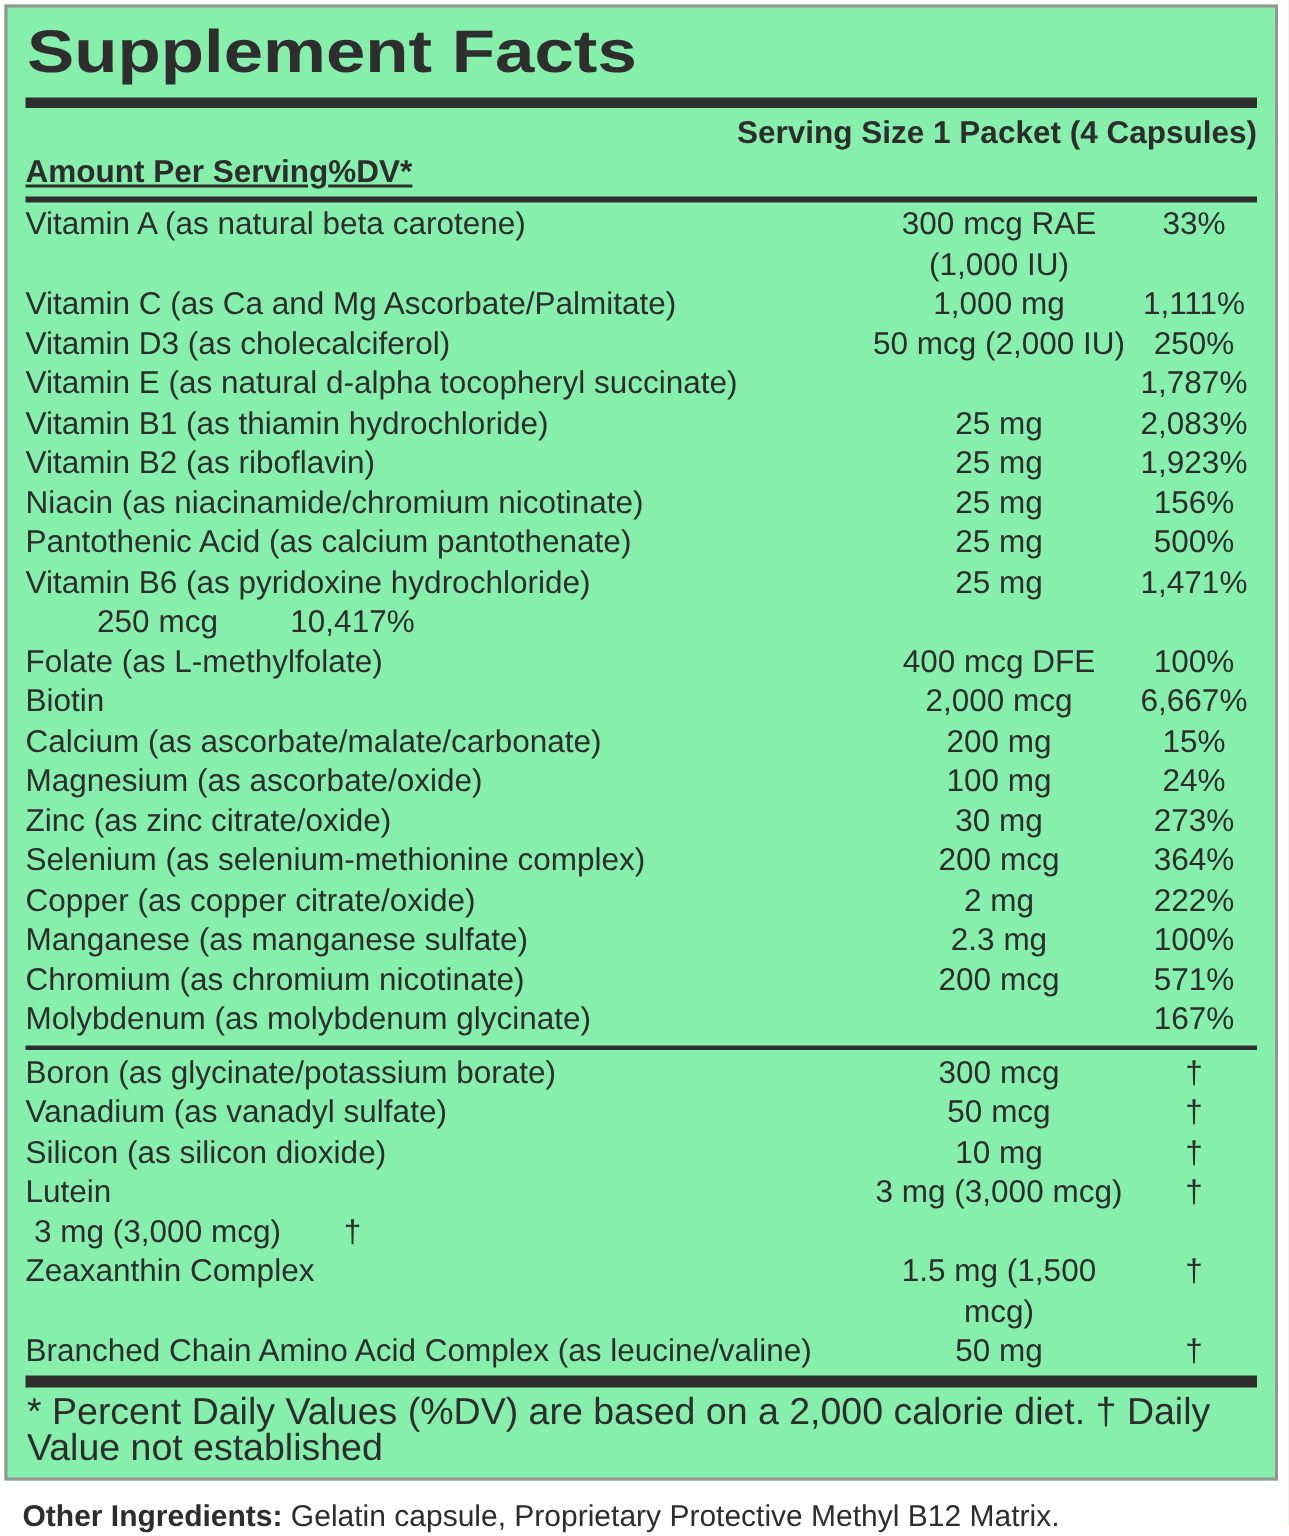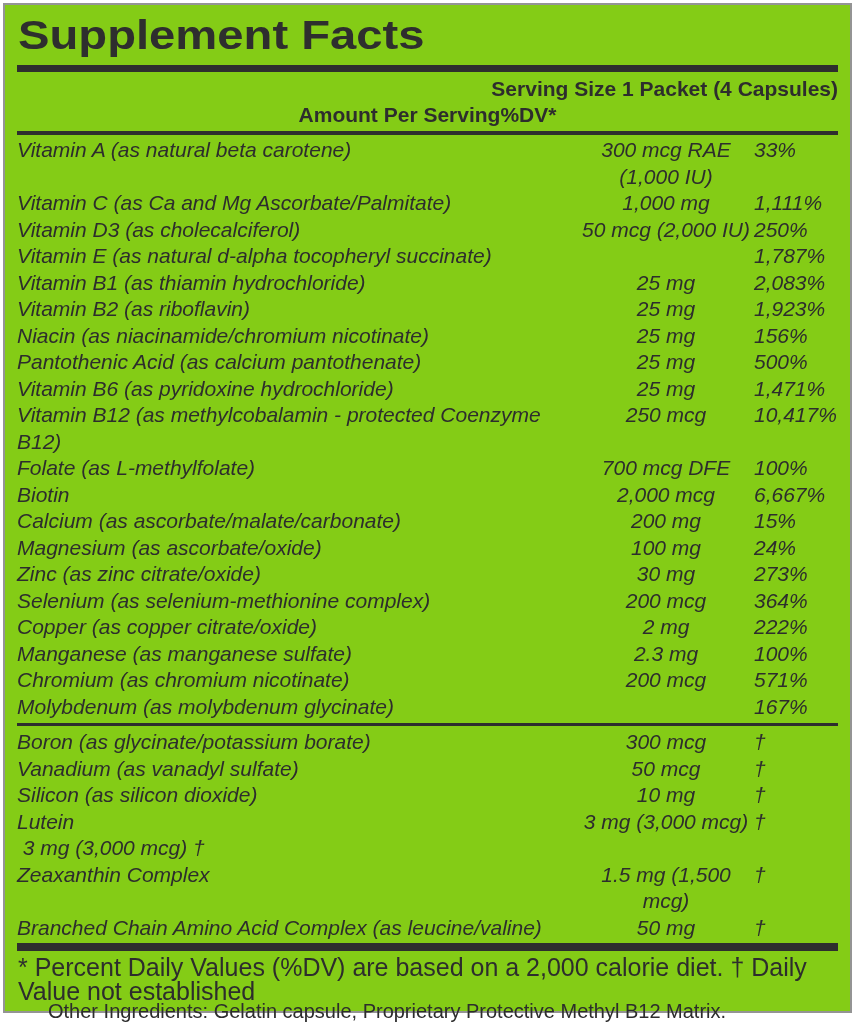--- a/index.html
+++ b/index.html
@@ -17,21 +17,21 @@
     position: relative;
     overflow: hidden;
   }
   .label-box {
     position: absolute;
     left: 3px;
     top: 3px;
     width: 849px;
     box-sizing: border-box;
     border: 2px solid #949494;
-    background: #84cc16;
+    background: #86efac;
     padding: 7px 12px 7px 12px;
   }
   .title {
     font-size: 40px;
     font-weight: bold;
     line-height: 46px;
     letter-spacing: 0px;
     transform: scaleX(1.18);
     transform-origin: left center;
     white-space: nowrap;
@@ -48,59 +48,60 @@
   .bar.foot-bar    { height: 8px; margin-top: 2px; }
   .serving-line {
     margin-top: 4px;
     font-size: 21px;
     font-weight: bold;
     line-height: 26px;
     text-align: right;
   }
   .col-header {
     display: flex;
-    justify-content: center;
+    justify-content: flex-start;
     font-size: 21px;
     font-weight: bold;
     line-height: 26px;
-  }
-  .rows { margin-top: 2px; font-style: italic; }
+    text-decoration: underline;
+  }
+  .rows { margin-top: 2px; }
   .row {
     display: flex;
     align-items: flex-start;
     font-size: 21px;
     line-height: 26.5px;
   }
   .cell.name {
     flex: 1 1 auto;
     padding-right: 16px;
     text-align: left;
   }
   .cell.amount {
     flex: 0 0 176px;
     text-align: center;
   }
   .cell.dv {
     flex: 0 0 84px;
-    text-align: left;
+    text-align: center;
   }
   .footnote {
     font-size: 25px;
     line-height: 24px;
     padding: 4px 0 1px 1px;
   }
   .other-ingredients {
     position: absolute;
     left: 15px;
     top: 999px;
     width: 830px;
     font-size: 20px;
     line-height: 25px;
   }
-  .other-ingredients .oi-label { font-weight: normal; margin-left: 33px; }
+  .other-ingredients .oi-label { font-weight: bold; }
 </style>
 </head>
 <body style="color: rgb(45, 45, 45);">
 
 <div class="page">
 
   <div class="label-box" style="border-color: rgb(148, 148, 148);">
 
     <div class="title">Supplement Facts</div>
 
@@ -163,28 +164,27 @@
     <div class="cell dv">500%</div>
   </div>
 
   <div class="row">
     <div class="cell name">Vitamin B6 (as pyridoxine hydrochloride)</div>
     <div class="cell amount">25 mg</div>
     <div class="cell dv">1,471%</div>
   </div>
 
   <div class="row">
-    <div class="cell name">Vitamin B12 (as methylcobalamin - protected Coenzyme B12)</div>
     <div class="cell amount">250 mcg</div>
     <div class="cell dv">10,417%</div>
   </div>
 
   <div class="row">
     <div class="cell name">Folate (as L-methylfolate)</div>
-    <div class="cell amount">700 mcg DFE</div>
+    <div class="cell amount">400 mcg DFE</div>
     <div class="cell dv">100%</div>
   </div>
 
   <div class="row">
     <div class="cell name">Biotin</div>
     <div class="cell amount">2,000 mcg</div>
     <div class="cell dv">6,667%</div>
   </div>
 
   <div class="row">

